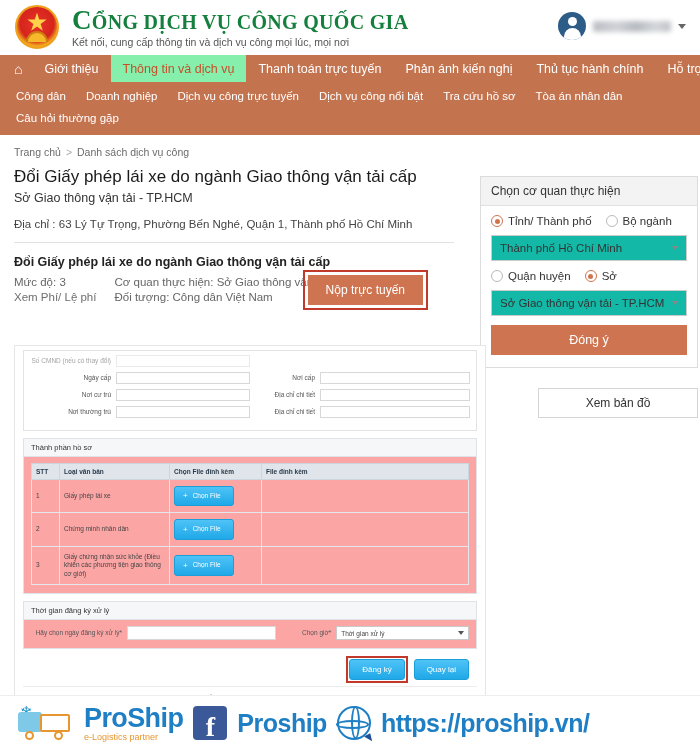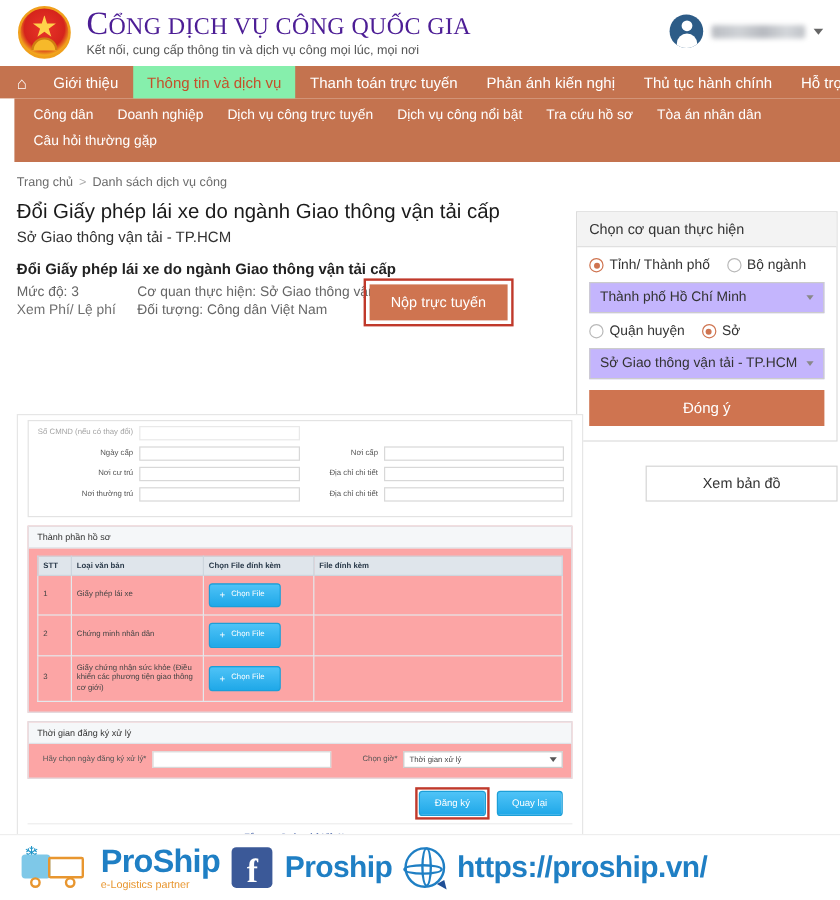--- a/index.html
+++ b/index.html
@@ -49,23 +49,23 @@
     width: 22px; height: 11px;
     border-radius: 11px 11px 0 0;
     background: #f6b92a;
     border: 2px solid #cf7d12;
     border-bottom: none;
   }
   .brand { margin-left: 12px; }
   .brand-title {
     font-family: "Liberation Serif", serif;
     font-size: 20px;
-    color: #4c1d95;
+    color: #15803d;
     letter-spacing: .3px;
-    font-weight: 400;
+    font-weight: 700;
     line-height: 1.05;
   }
   .brand-title .cap { font-size: 27px; line-height: .9; }
   .brand-sub {
     font-size: 10.5px;
     color: #555;
     margin-top: 3px;
   }
   .account {
     position: absolute;
@@ -120,21 +120,20 @@
     background: #86efac;
     color: #c4502a;
     font-weight: 400;
   }
   .home-icon { font-size: 14px; line-height: 1; }
 
   
   .subnav {
     background: #c4734f;
     padding: 3px 0 6px 10px;
-    margin-left: 12px;
   }
   .subnav .row {
     display: flex;
     flex-wrap: wrap;
   }
   .subnav .sitem {
     color: #fff;
     font-size: 11.5px;
     padding: 5px 14px 5px 6px;
     white-space: nowrap;
@@ -236,21 +235,21 @@
   .radio.on { border-color: #cf7450; }
   .radio.on::after {
     content: ""; position: absolute;
     left: 2.5px; top: 2.5px; width: 5px; height: 5px;
     border-radius: 50%; background: #cf7450;
   }
   .select {
     width: 100%;
     height: 26px;
     border: 1px solid #ccc;
-    background: #c4b5fd;
+    background: #14b8a6;
     display: flex; align-items: center;
     padding: 0 8px;
     font-size: 11.5px;
     color: #333;
     margin-bottom: 9px;
     position: relative;
     justify-content: space-between;
   }
   .select .tri {
     width: 0; height: 0;
@@ -552,20 +551,21 @@
     <span>Trang chủ</span>
     <span class="sep">&gt;</span>
     <span>Danh sách dịch vụ công</span>
   </div>
 
   <div class="cols">
 
     <div class="left-col">
       <div class="page-title">Đổi Giấy phép lái xe do ngành Giao thông vận tải cấp</div>
       <div class="page-subtitle">Sở Giao thông vận tải - TP.HCM</div>
+      <div class="address-line">Địa chỉ : 63 Lý Tự Trọng, Phường Bến Nghé, Quận 1, Thành phố Hồ Chí Minh</div>
 
       <div class="svc-title">Đổi Giấy phép lái xe do ngành Giao thông vận tải cấp</div>
       <div class="svc-body">
         <div class="svc-meta">
           <div class="meta-col">
             <div class="l">Mức độ: 3</div>
             <div class="l link">Xem Phí/ Lệ phí</div>
           </div>
           <div class="meta-col">
             <div class="l">Cơ quan thực hiện: Sở Giao thông vận tải - TP.HCM</div>

